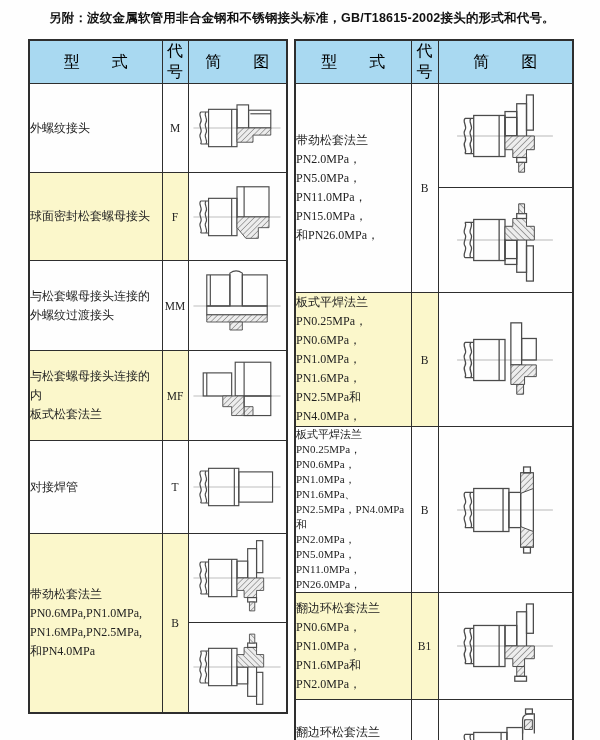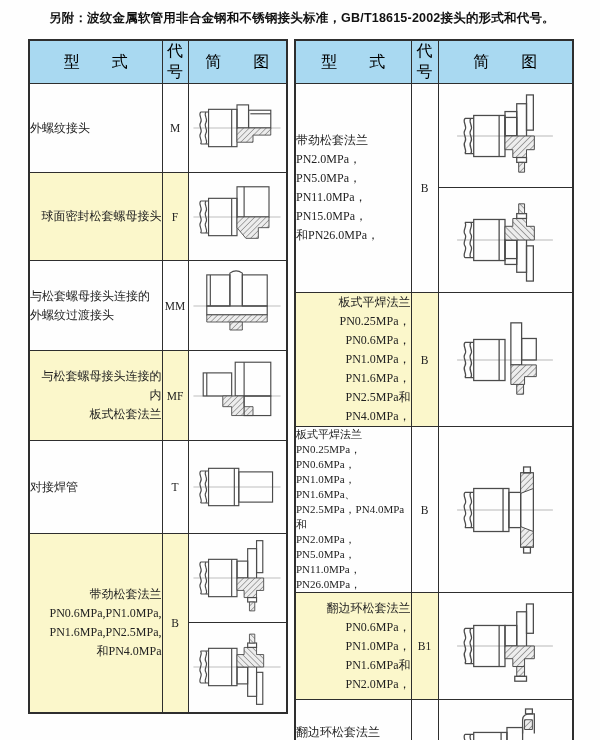--- a/index.html
+++ b/index.html
@@ -10,21 +10,21 @@
          font-weight:bold;font-size:12.5px;color:#111;letter-spacing:0.2px;margin-left:30px;}
   .tables{position:absolute;left:28px;top:39px;display:flex;gap:6px;align-items:flex-start;}
   table.t{border-collapse:collapse;table-layout:fixed;background:#fefefe;border:2px solid #2e2e2e;}
   table.t th, table.t td{border:1px solid #2e2e2e;padding:0;overflow:hidden;vertical-align:middle;}
   table.t th{background:#a9d9f1;font-weight:normal;font-size:16px;color:#000000;text-align:center;}
   td.type{padding:2px 3px 2px 7px;}
   .tt{font-size:12px;line-height:19px;color:#222;white-space:pre-line;}
   .tt.dense{font-size:11px;line-height:15px;}
   td.code{text-align:center;font-size:11.5px;color:#222;}
   td.diag{text-align:center;background:#fefefe;}
-  .hl{background:#fbf7cb;text-align:right;}
+  .hl{background:#fbf7cb;}
   .t-left  td.diag svg{width:96px;height:80px;vertical-align:middle;}
   .t-right td.diag svg{width:118px;height:88px;vertical-align:middle;}
   .ln{fill:none;stroke:#4b4b4b;stroke-width:1.3px;}
   .ht{fill:url(#hx);stroke:#4b4b4b;stroke-width:1px;}
   .cl{stroke:#999;stroke-width:0.7px;}
 </style>
 </head>
 <body>
 
 <svg width="0" height="0" style="position:absolute">

